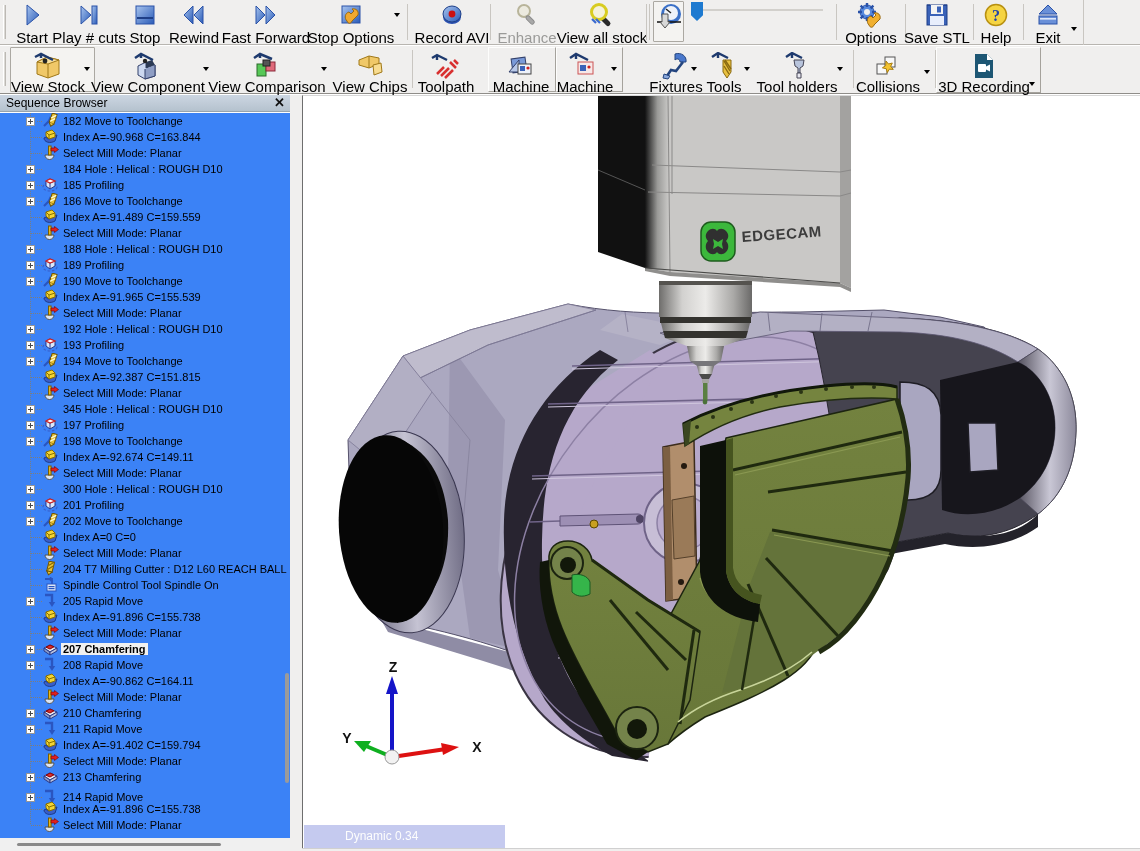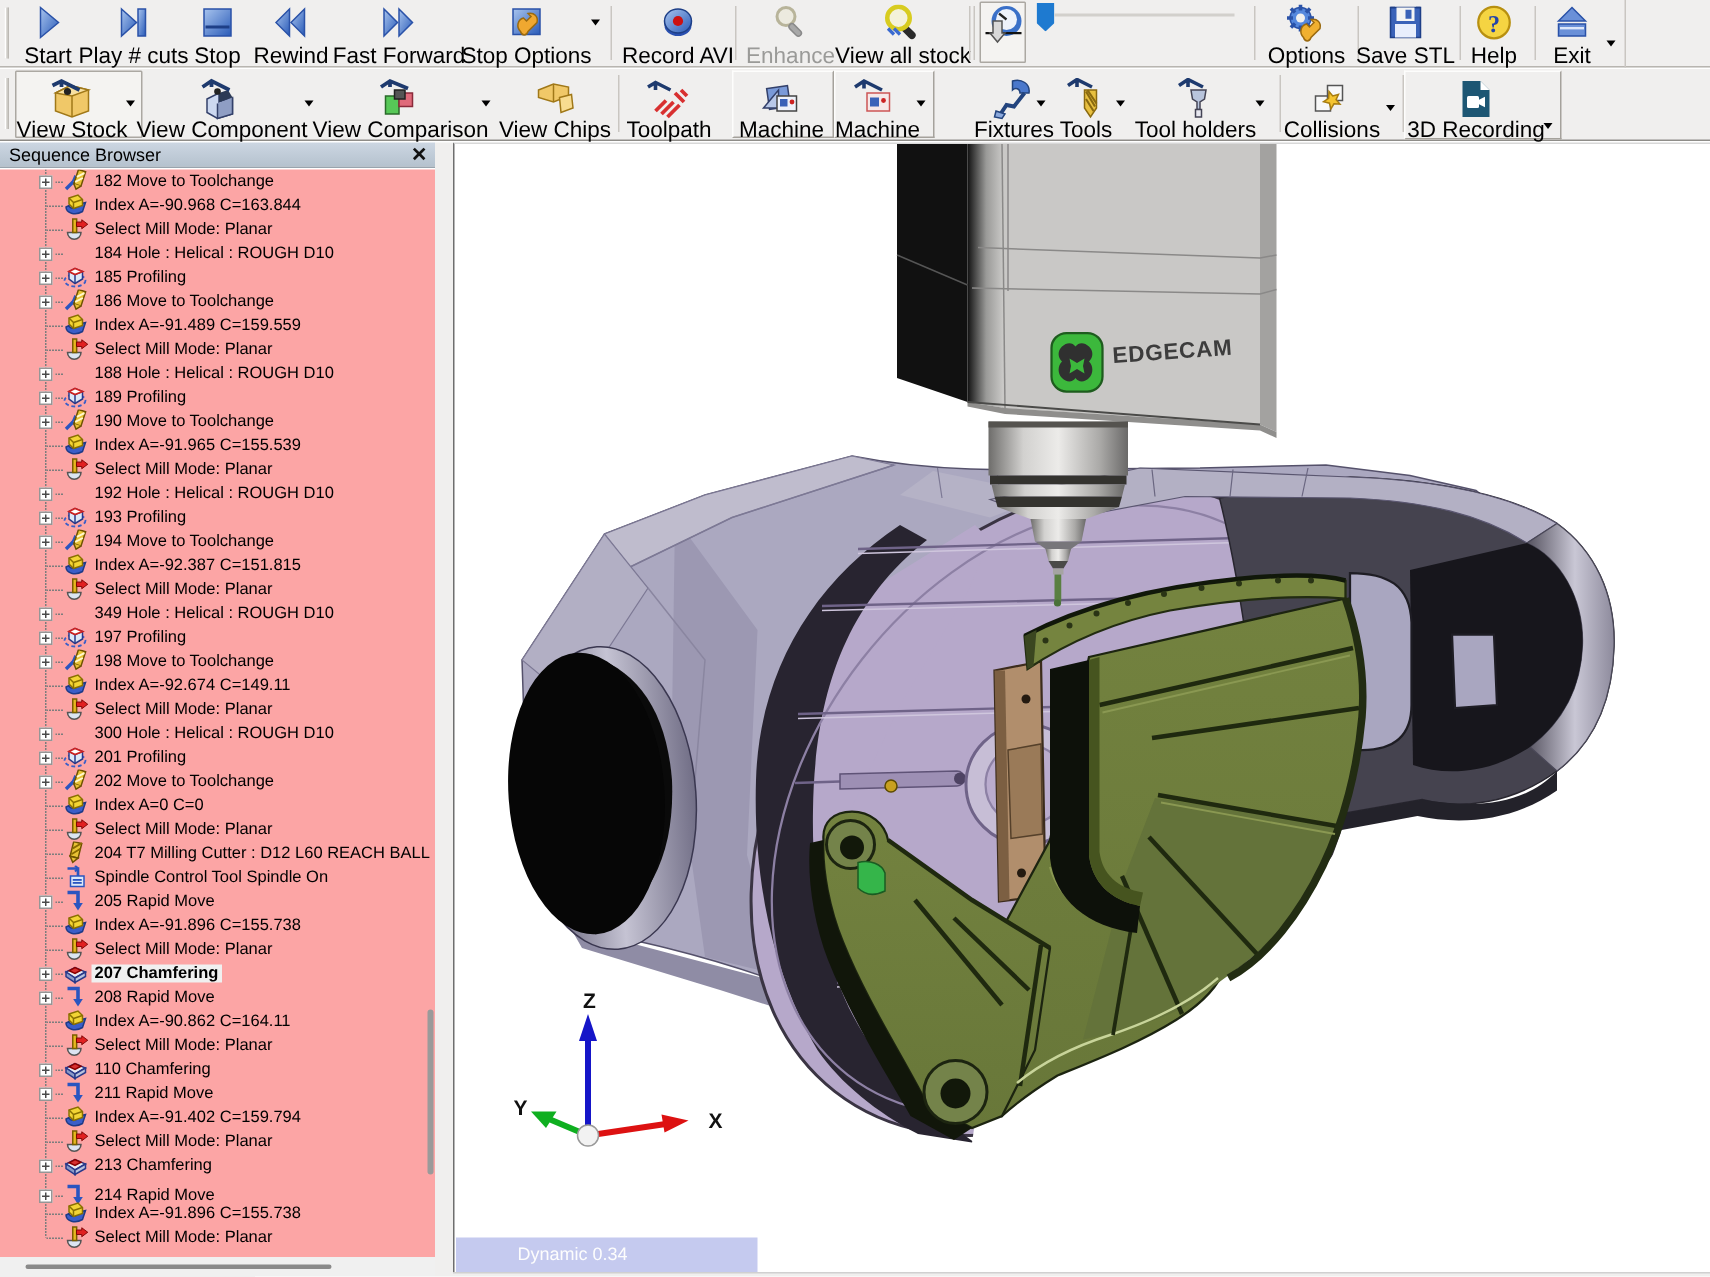--- a/index.html
+++ b/index.html
@@ -22,21 +22,21 @@
 .btnbox{position:absolute;border:1px solid #aba8a2;background:#f4f3f1;
  border-radius:1px;}
 .raised{position:absolute;border-top:1px solid #fdfdfc;border-left:1px solid #fdfdfc;
  border-bottom:1px solid #a5a29c;border-right:1px solid #a5a29c;background:#f0efee;}
 #panel{position:absolute;left:0;top:95px;width:290px;height:668px;background:#fff;}
 #phead{position:absolute;left:0;top:0;width:290px;height:17px;
  background:linear-gradient(#ccd6e2,#b5c2ce);border-bottom:1px solid #98a4ae;
  font-size:12px;color:#000;padding-left:6px;line-height:16px;}
 #pclose{position:absolute;right:3px;top:1px;width:15px;height:14px;text-align:center;
  font-size:13px;line-height:14px;color:#111;font-weight:bold;}
-#tree{position:absolute;left:0;top:18px;width:290px;height:725px;background:#fca5a5;overflow:hidden;}
+#tree{position:absolute;left:0;top:18px;width:290px;height:725px;background:#3b82f6;overflow:hidden;}
 .row{position:absolute;left:0;width:290px;height:16px;font-size:11px;color:#000;}
 .row .txt{position:absolute;left:63px;top:2px;white-space:nowrap;}
 .row.bold .txt{font-weight:bold;background:#f0f0f0;padding:0 2px;left:61px;text-align:center;}
 .pb{position:absolute;left:26px;top:4px;width:9px;height:9px;border:1px solid #969696;
  background:#fff;}
 .pb:before{content:"";position:absolute;left:1px;top:3px;width:5px;height:1px;background:#4a4a4a;}
 .pb:after{content:"";position:absolute;left:3px;top:1px;width:1px;height:5px;background:#4a4a4a;}
 .hdots{position:absolute;top:8px;height:1px;
  background-image:repeating-linear-gradient(90deg,#7d7d7d 0 1px,transparent 1px 2px);}
 #vdots{position:absolute;left:30px;top:0px;width:1px;height:712px;
@@ -599,21 +599,21 @@
             <path d="M3,10 A4.5,4.5 0 0 0 12,10 Z" fill="#dce4f2" stroke="#555"></path>
             <rect x="6.5" y="1" width="2.6" height="9" fill="#e8b820" stroke="#7a5e00"></rect>
             <path d="M9,3 h3.5 v-1.5 l4,3 -4,3 v-1.5 h-3.5 Z" fill="#e02020" stroke="#7a0000" stroke-width="0.6"></path>
           </svg>
         </div>
         <span class="txt">Select Mill Mode: Planar</span>
       </div>
       <div class="row" style="top:288px;">
         <div class="pb"></div>
         <div class="hdots" style="left:37px;width:5px;"></div>
-        <span class="txt">349 Hole : Helical : ROUGH D10</span>
+        <span class="txt">345 Hole : Helical : ROUGH D10</span>
       </div>
       <div class="row" style="top:304px;">
         <div class="pb"></div>
         <div class="hdots" style="left:37px;width:5px;"></div>
         <div class="ticon">
           <svg width="17" height="15" viewBox="0 0 17 15">
             <ellipse cx="8" cy="10" rx="7" ry="4" fill="none" stroke="#3a5ec8" stroke-width="1.2" stroke-dasharray="2.5 1.8"></ellipse>
             <path d="M4,4 L8,2 L13,4 L13,9 L8,12 L4,9 Z" fill="#dce8f8" stroke="#2a3a8a"></path>
             <path d="M4,4 L8,6 L13,4 M8,6 L8,12" stroke="#2a3a8a" fill="none"></path>
             <path d="M4,4 L8,2 L13,4 L8,6 Z" fill="#fff" stroke="#cc2222" stroke-width="1.2"></path>
@@ -824,21 +824,21 @@
         <div class="pb"></div>
         <div class="hdots" style="left:37px;width:5px;"></div>
         <div class="ticon">
           <svg width="17" height="15" viewBox="0 0 17 15">
             <path d="M2,7 L8,4 L15,7 L8,11 Z" fill="#e8eaf2" stroke="#2a3a8a"></path>
             <path d="M2,7 L8,11 L8,14 L2,10 Z" fill="#8a9ac8" stroke="#2a3a8a"></path>
             <path d="M15,7 L8,11 L8,14 L15,10 Z" fill="#b8c2dc" stroke="#2a3a8a"></path>
             <path d="M4,6.2 L8,4 L12,5.8 L8,8 Z" fill="#d83030" stroke="#8a0000"></path>
           </svg>
         </div>
-        <span class="txt">110 Chamfering</span>
+        <span class="txt">210 Chamfering</span>
       </div>
       <div class="row" style="top:608px;">
         <div class="pb"></div>
         <div class="hdots" style="left:37px;width:5px;"></div>
         <div class="ticon">
           <svg width="17" height="15" viewBox="0 0 17 15">
             <path d="M3,2 L10,2 L10,9" fill="none" stroke="#2a55c0" stroke-width="2.4"></path>
             <path d="M6.8,9 L13.2,9 L10,14 Z" fill="#2a55c0"></path>
           </svg>
         </div>

